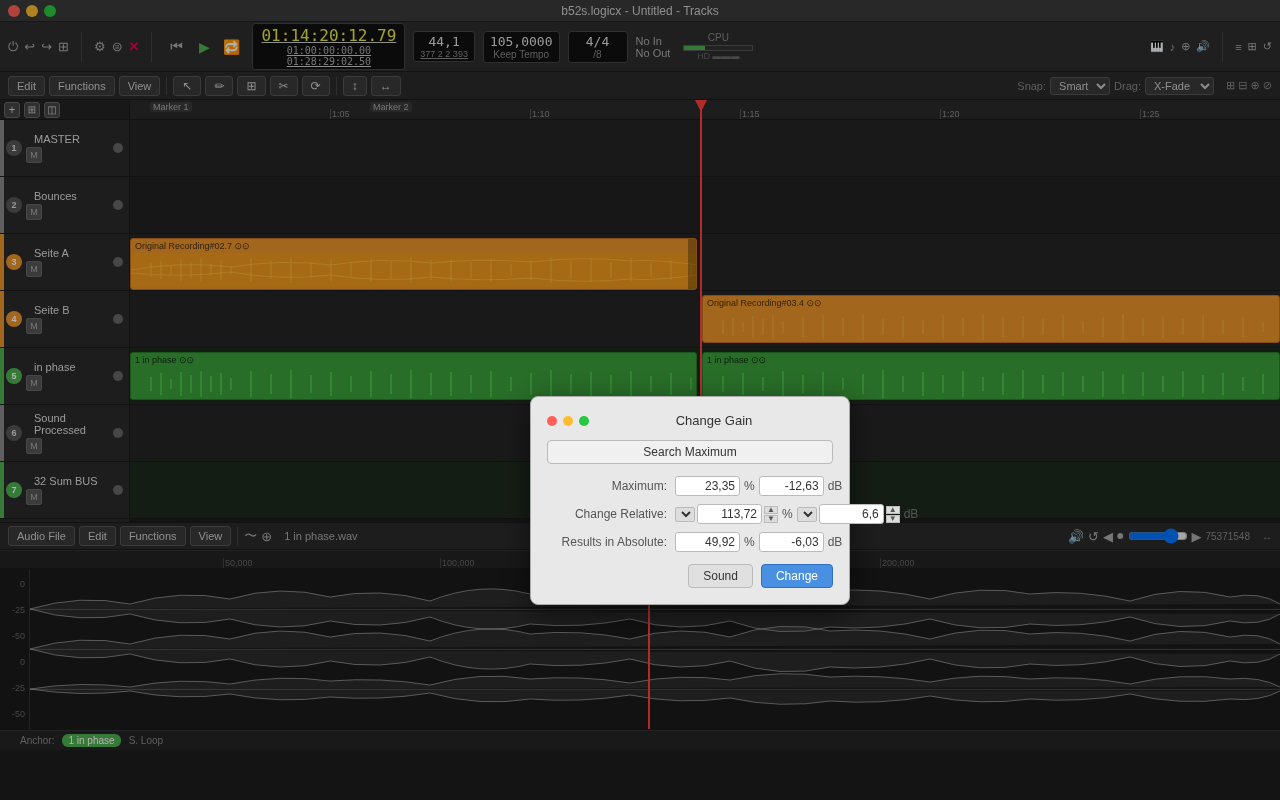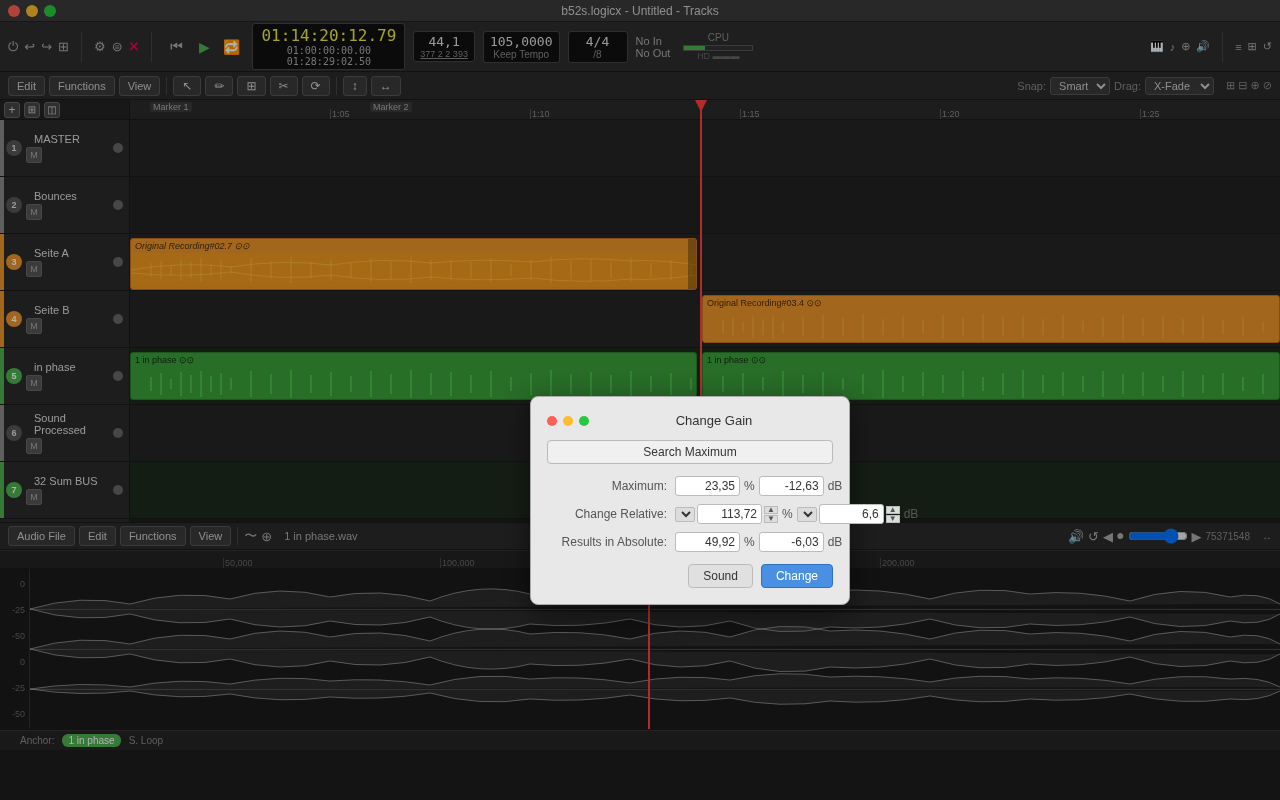--- a/index.html
+++ b/index.html
@@ -55,20 +55,21 @@
     }
     .transport-btn.play { color: #4CAF50; }
     .transport-btn.cycle { color: #4a9eff; }
     .time-display {
       background: #111;
       border: 1px solid #444;
       border-radius: 3px;
       padding: 2px 8px;
       text-align: center;
       min-width: 120px;
+      text-decoration: underline;
     }
     .time-main { font-size: 16px; color: #e8e840; font-family: monospace; }
     .time-sub { font-size: 10px; color: #aaa; font-family: monospace; }
     .info-block {
       background: #111;
       border: 1px solid #444;
       border-radius: 3px;
       padding: 2px 6px;
       text-align: center;
       min-width: 60px;
@@ -673,21 +674,21 @@
       <div class="marker-label" style="left:240px;">Marker 2</div>
     </div>
 
     <div class="playhead"></div>
 
     <div class="track-row" style="height:57px;background:#252525;"></div>
 
     <div class="track-row" style="height:57px;background:#222;"></div>
 
     <div class="track-row" style="height:57px;background:#252525;position:relative;">
-      <div class="audio-region" style="left:0;top:4px;width:567px;height:52px;background:#e8922a;border:1px solid #c07020;font-style:italic;">
+      <div class="audio-region" style="left:0;top:4px;width:567px;height:52px;background:#e8922a;border:1px solid #c07020;">
         <div class="region-label">Original Recording#02.7 ⊙⊙</div>
         <div class="waveform">
           <svg width="100%" height="100%" preserveAspectRatio="none">
             <path d="M0,17 Q50,8 100,14 Q150,6 200,12 Q250,4 300,10 Q350,5 400,9 Q450,3 500,8 Q520,6 567,12" fill="none" stroke="rgba(255,200,100,0.7)" stroke-width="1"></path>
             <path d="M0,20 Q50,25 100,19 Q150,28 200,22 Q250,30 300,24 Q350,29 400,25 Q450,31 500,26 Q520,28 567,22" fill="none" stroke="rgba(255,200,100,0.7)" stroke-width="1"></path>
 
             <rect x="0" y="0" width="567" height="34" fill="rgba(255,165,0,0.3)"></rect>
             <g stroke="rgba(255,200,80,0.6)" stroke-width="1">
               <line x1="10" y1="17" x2="10" y2="17"></line>
                 <line x1="20" y1="10" x2="20" y2="24"></line>

